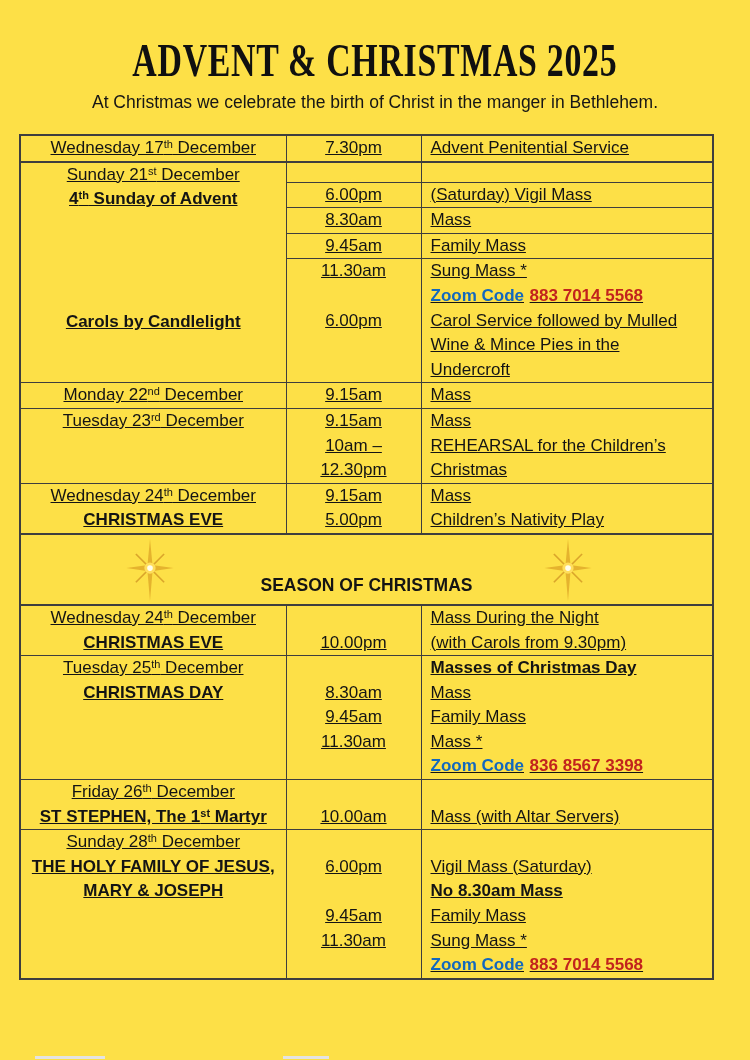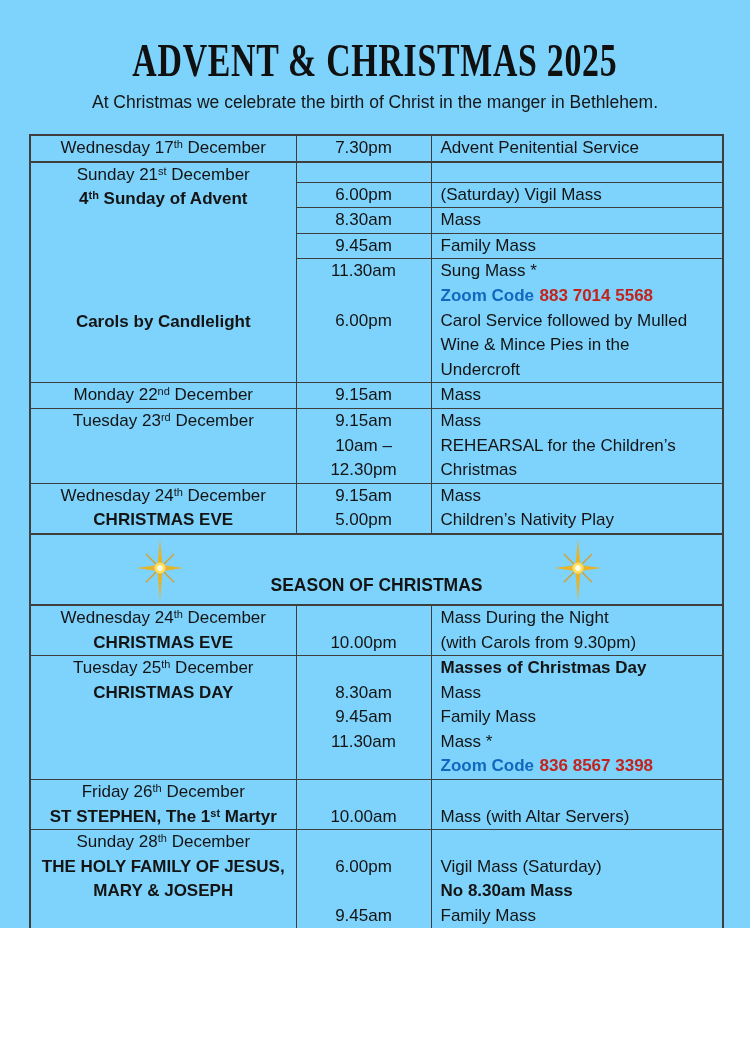--- a/index.html
+++ b/index.html
@@ -4,32 +4,32 @@
 <style>
   :root{
     --zoom-blue:#1268BE;
     --zoom-red:#C2231D;
     --star-gold:#E5B32E;
     --border:#3e3e3e;
     --ink:#1b1b1b;
   }
   html,body{margin:0;padding:0;background:#ffffff;}
   body{width:750px;height:1060px;font-family:"Liberation Sans","DejaVu Sans",sans-serif;color:var(--ink);}
-  .page{position:relative;width:750px;height:928px;overflow:hidden;background:#7dd3fc;}
+  .page{position:relative;width:750px;height:1060px;overflow:hidden;background:#fde047;}
 
   
   .title-wrap{text-align:center;margin-top:33px;height:54px;}
   .title{display:inline-block;font-family:"Liberation Serif","DejaVu Serif",serif;font-weight:bold;
          font-size:47px;letter-spacing:1px;color:#101010;transform:scaleX(0.72);transform-origin:center;
          white-space:nowrap;line-height:54px;}
   .intro{margin-top:2px;text-align:center;font-size:17.5px;line-height:26px;color:#161616;}
 
   
-  table.sched{border-collapse:collapse;table-layout:fixed;width:693px;margin:19px 0 0 29px;
-              font-size:17px;color:#141414;}
+  table.sched{border-collapse:collapse;table-layout:fixed;width:693px;margin:19px 0 0 19px;
+              font-size:17px;color:#141414;text-decoration:underline;}
   table.sched{border:2px solid var(--border);border-bottom-width:2.5px;}
   table.sched td{border:1.5px solid var(--border);padding:0;vertical-align:top;overflow:hidden;}
   tr.r-wed17 td{border-bottom-width:2.5px;}
   tr.banner-row td{border-top-width:2px;border-bottom-width:2px;}
 
   .c-date{text-align:center;}
   .c-time{text-align:center;}
   .c-desc{text-align:left;padding-left:9px !important;padding-right:4px !important;}
 
   .ln{height:24.6px;line-height:24.6px;white-space:nowrap;}

